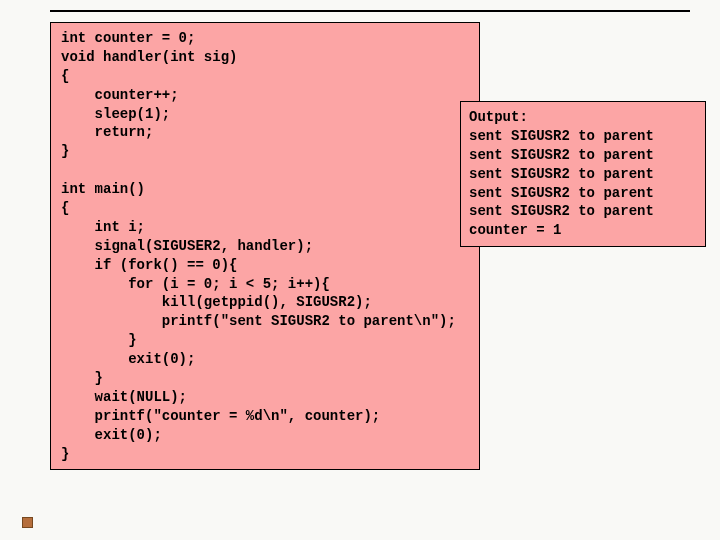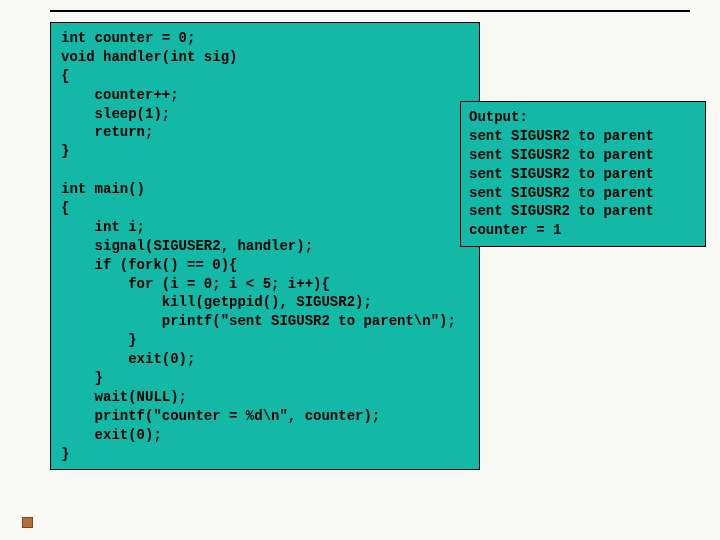--- a/index.html
+++ b/index.html
@@ -24,21 +24,21 @@
     margin: 0;
     padding: 2px 0 6px 0;
   }
   .title-rule {
     border: none;
     border-top: 2px solid #000;
     margin: 0 0 10px 0;
     width: 640px;
   }
   .code-box {
-    background: #14b8a6;
+    background: #fca5a5;
     border: 1.5px solid #000;
     font-family: "Courier New", Courier, monospace;
     font-size: 14px;
     font-weight: bold;
     line-height: 1.35;
     white-space: pre;
     box-sizing: border-box;
     padding: 6px 10px;
   }
   .code-main {

